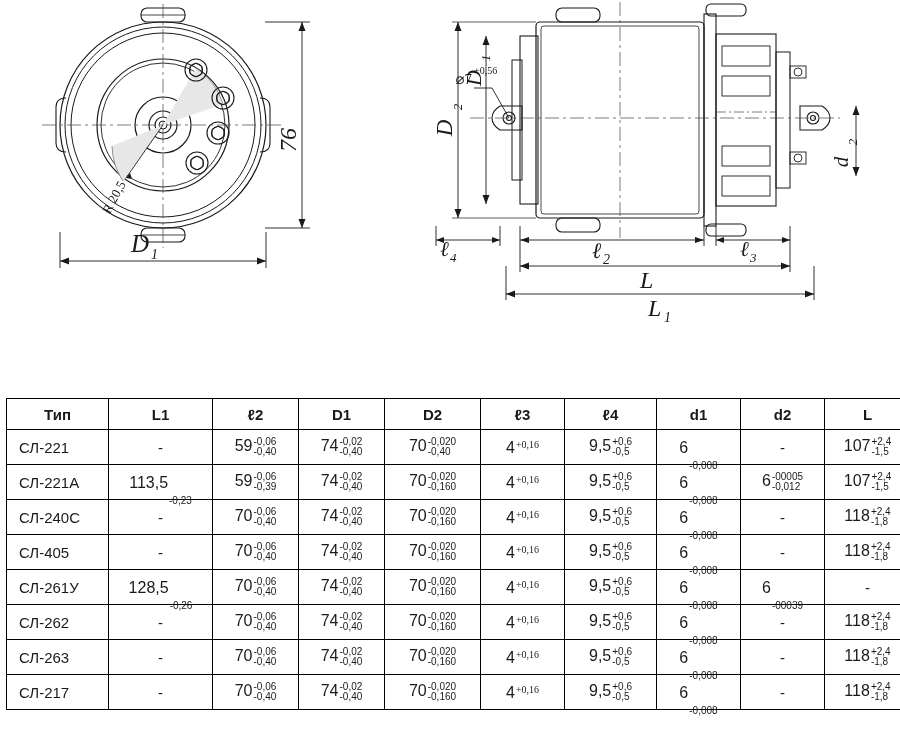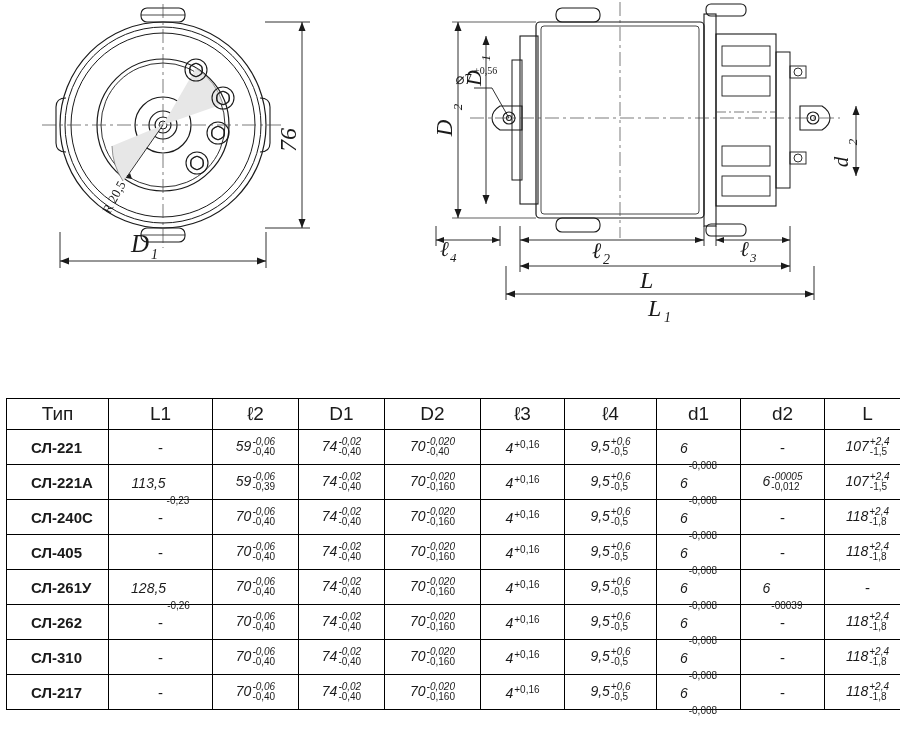--- a/index.html
+++ b/index.html
@@ -41,62 +41,62 @@
   table.spec th, table.spec td {
     border: 1px solid #000;
     text-align: center;
     vertical-align: middle;
     height: 34px;
     padding: 0;
     font-size: 15px;
     font-family: "Liberation Sans", sans-serif;
   }
   table.spec th {
+    font-weight: bold;
+    font-size: 15px;
+    height: 30px;
+  }
+  table.spec td.type {
     font-weight: normal;
-    font-size: 19px;
-    height: 30px;
-  }
-  table.spec td.type {
-    font-weight: bold;
     text-align: left;
-    padding-left: 24px;
+    padding-left: 12px;
     font-size: 15px;
   }
   .val {
     display: inline-block;
     white-space: nowrap;
-    font-size: 14px;
+    font-size: 16px;
     line-height: 1;
-    font-style: italic;
   }
   .tol {
     display: inline-block;
     vertical-align: middle;
     font-size: 10px;
     line-height: 1.05;
     text-align: left;
     margin-left: 1px;
   }
-  .tol .up { display: block; font-style: italic; }
+  .tol .up { display: block; }
   .tol .dn { display: block; }
   .sub-only {
     display: inline-block;
     vertical-align: baseline;
     font-size: 10px;
     position: relative;
     top: 16px;
     margin-left: 1px;
   }
   .sup-only {
     display: inline-block;
     vertical-align: baseline;
     font-size: 10px;
     position: relative;
     top: -5px;
     margin-left: 1px;
+    font-family: Liberation Serif, serif;
   }
   .dash { font-size: 15px; }
   svg { display: block; }
   text { font-family: "Liberation Serif", serif; }
 </style>
 </head>
 <body>
 
 <div class="page">
 
@@ -416,21 +416,21 @@
             <td><span class="val">70</span><span class="tol"><span class="up">-0,06</span><span class="dn">-0,40</span></span></td>
             <td><span class="val">74</span><span class="tol"><span class="up">-0,02</span><span class="dn">-0,40</span></span></td>
             <td><span class="val">70</span><span class="tol"><span class="up">-0,020</span><span class="dn">-0,160</span></span></td>
             <td><span class="val">4</span><span class="sup-only">+0,16</span></td>
             <td><span class="val">9,5</span><span class="tol"><span class="up">+0,6</span><span class="dn">-0,5</span></span></td>
             <td><span class="val">6</span><span class="sub-only">-0,008</span></td>
             <td><span class="dash">-</span></td>
             <td><span class="val">118</span><span class="tol"><span class="up">+2,4</span><span class="dn">-1,8</span></span></td>
           </tr>
           <tr>
-            <td class="type">СЛ-310</td>
+            <td class="type">СЛ-263</td>
             <td><span class="dash">-</span></td>
             <td><span class="val">70</span><span class="tol"><span class="up">-0,06</span><span class="dn">-0,40</span></span></td>
             <td><span class="val">74</span><span class="tol"><span class="up">-0,02</span><span class="dn">-0,40</span></span></td>
             <td><span class="val">70</span><span class="tol"><span class="up">-0,020</span><span class="dn">-0,160</span></span></td>
             <td><span class="val">4</span><span class="sup-only">+0,16</span></td>
             <td><span class="val">9,5</span><span class="tol"><span class="up">+0,6</span><span class="dn">-0,5</span></span></td>
             <td><span class="val">6</span><span class="sub-only">-0,008</span></td>
             <td><span class="dash">-</span></td>
             <td><span class="val">118</span><span class="tol"><span class="up">+2,4</span><span class="dn">-1,8</span></span></td>
           </tr>

